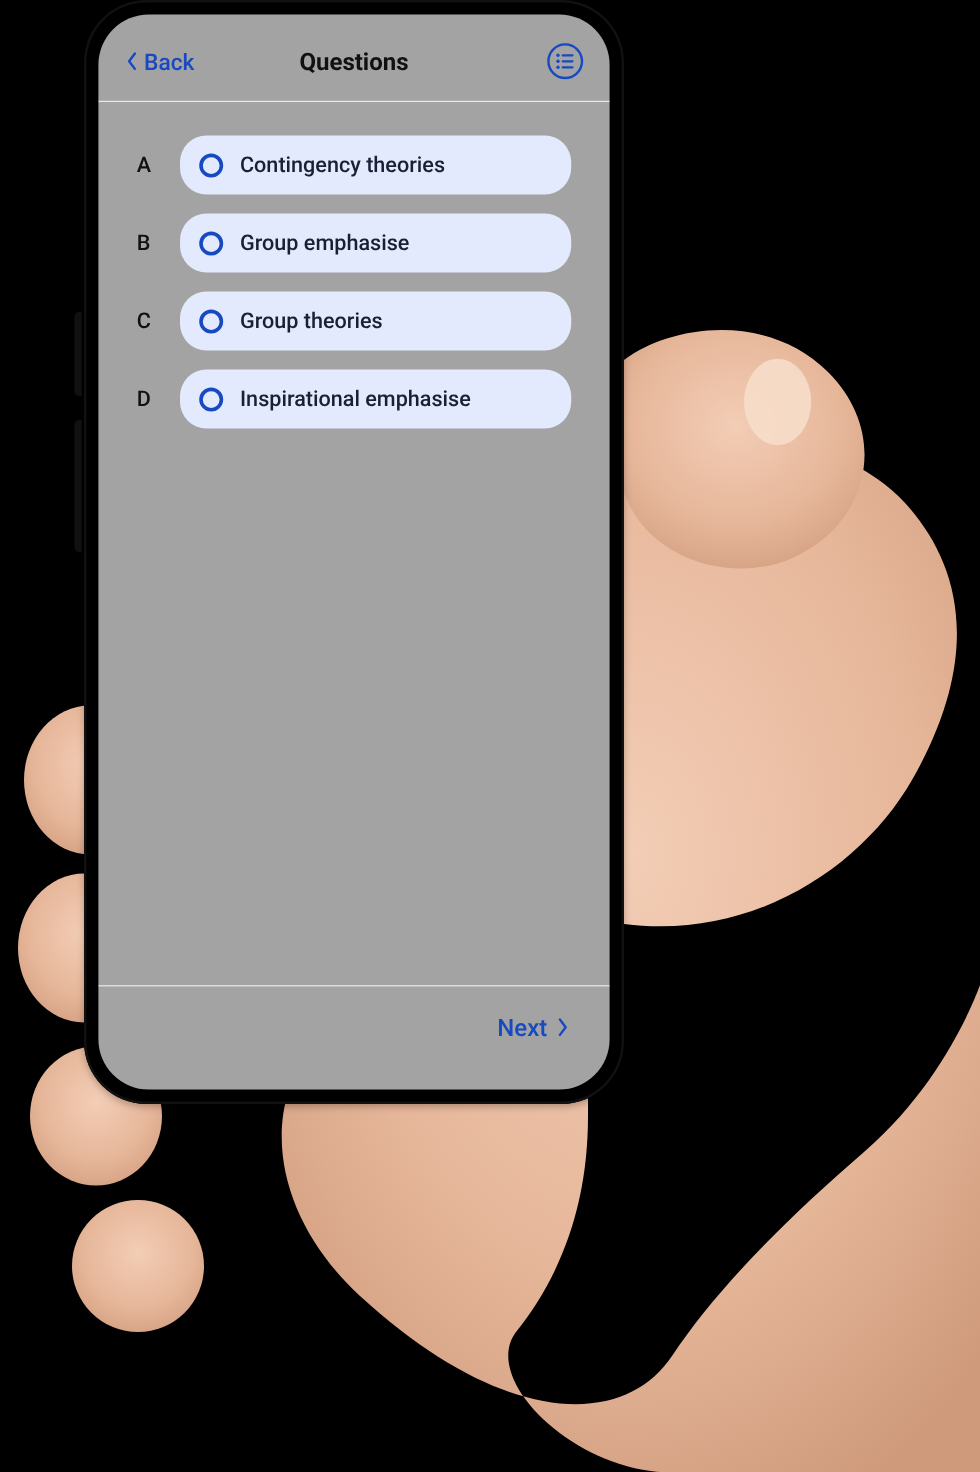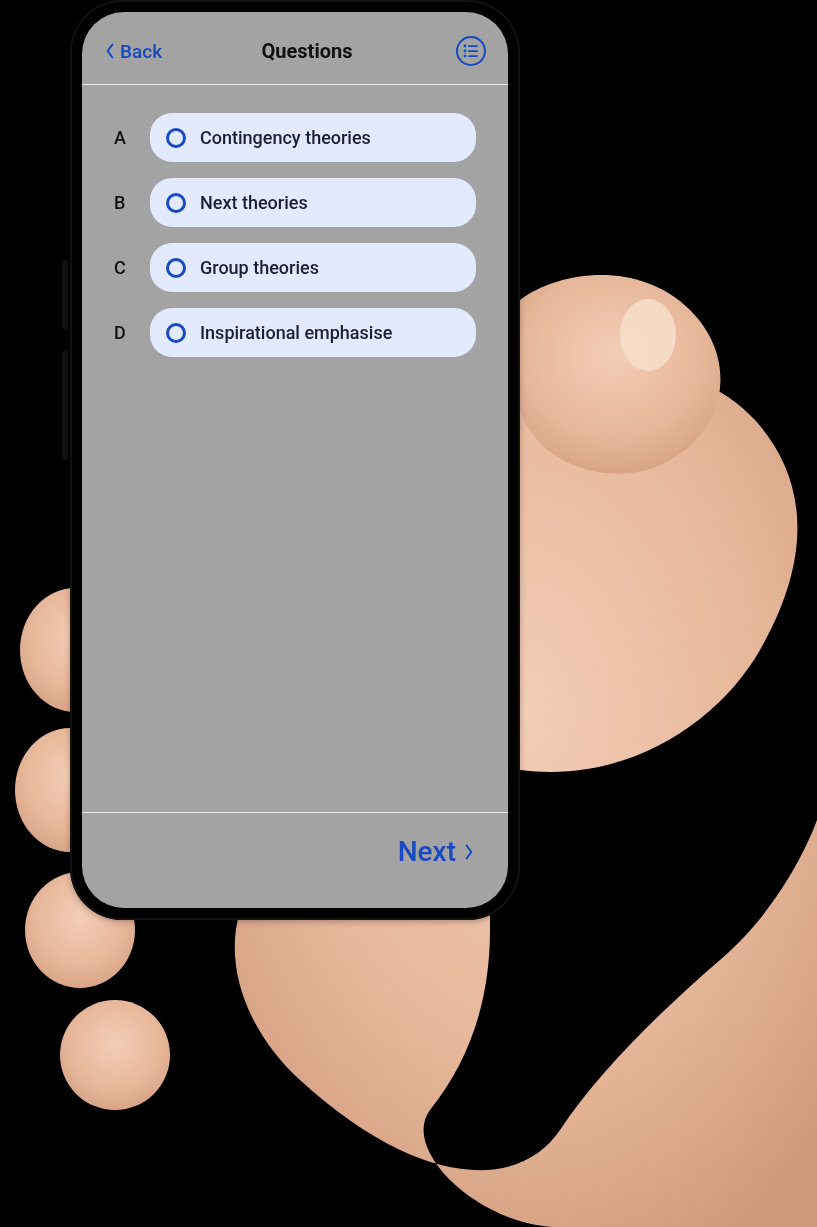--- a/index.html
+++ b/index.html
@@ -78,21 +78,20 @@
       cursor: pointer;
     }
     .back svg { width: 12px; height: 16px; }
     .title {
       font-size: 20px;
       font-weight: 700;
       color: #111;
       position: absolute;
       left: 50%;
       transform: translateX(-50%);
-      margin-left: 12px;
     }
     .menu-icon {
       width: 30px;
       height: 30px;
       border: 2.5px solid #1749c0;
       border-radius: 50%;
       display: flex;
       align-items: center;
       justify-content: center;
       cursor: pointer;
@@ -140,21 +139,21 @@
       border-top: 1px solid #e7e9ee;
       padding: 22px 34px 40px 34px;
       display: flex;
       justify-content: flex-end;
     }
     .next {
       display: flex;
       align-items: center;
       gap: 8px;
       color: #1749c0;
-      font-size: 28px;
+      font-size: 20px;
       font-weight: 500;
       cursor: pointer;
     }
     .next svg { width: 10px; height: 16px; }
   </style>
 </head>
 <body>
 
 <div class="hand">
   <svg viewBox="0 0 817 1227" xmlns="http://www.w3.org/2000/svg">
@@ -210,21 +209,21 @@
             <div class="option-letter">A</div>
             <div class="option-pill">
               <span class="radio"></span>
               <span class="option-text">Contingency theories</span>
             </div>
           </div>
           <div class="option-row">
             <div class="option-letter">B</div>
             <div class="option-pill">
               <span class="radio"></span>
-              <span class="option-text">Next theories</span>
+              <span class="option-text">Group emphasise</span>
             </div>
           </div>
           <div class="option-row">
             <div class="option-letter">C</div>
             <div class="option-pill">
               <span class="radio"></span>
               <span class="option-text">Group theories</span>
             </div>
           </div>
           <div class="option-row">

